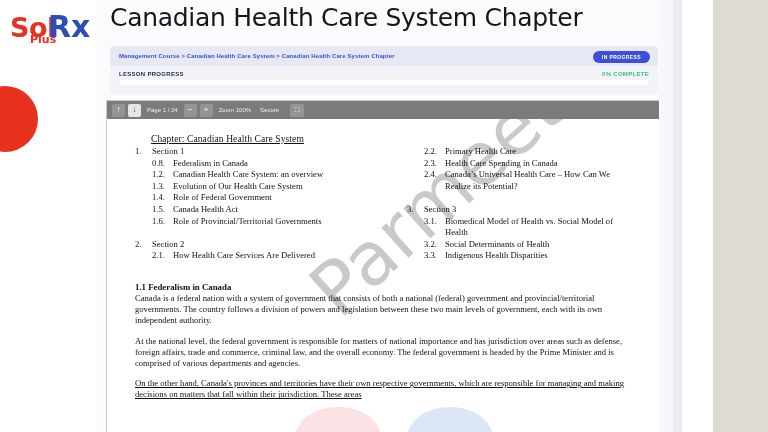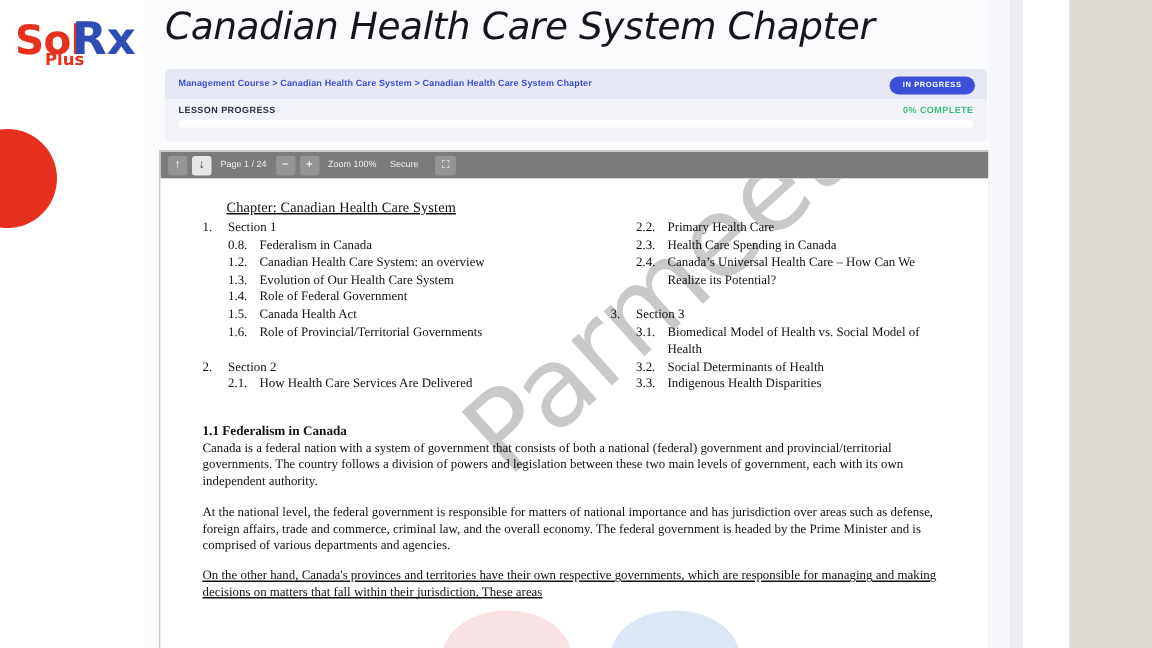--- a/index.html
+++ b/index.html
@@ -89,21 +89,20 @@
     background: #FAFBFC;
   }
   .page-title {
     position: absolute; left: 14px; top: 3px;
     font-family: "DejaVu Sans", sans-serif;
     font-size: 25px;
     font-weight: 400;
     color: #15161a;
     letter-spacing: -0.3px;
     white-space: nowrap;
-    font-style: italic;
   }
 
   
   .lesson-card {
     position: absolute; left: 14px; top: 46px;
     width: 548px; height: 48px;
     background: #F1F3F8;
     border-radius: 4px;
     overflow: hidden;
   }

